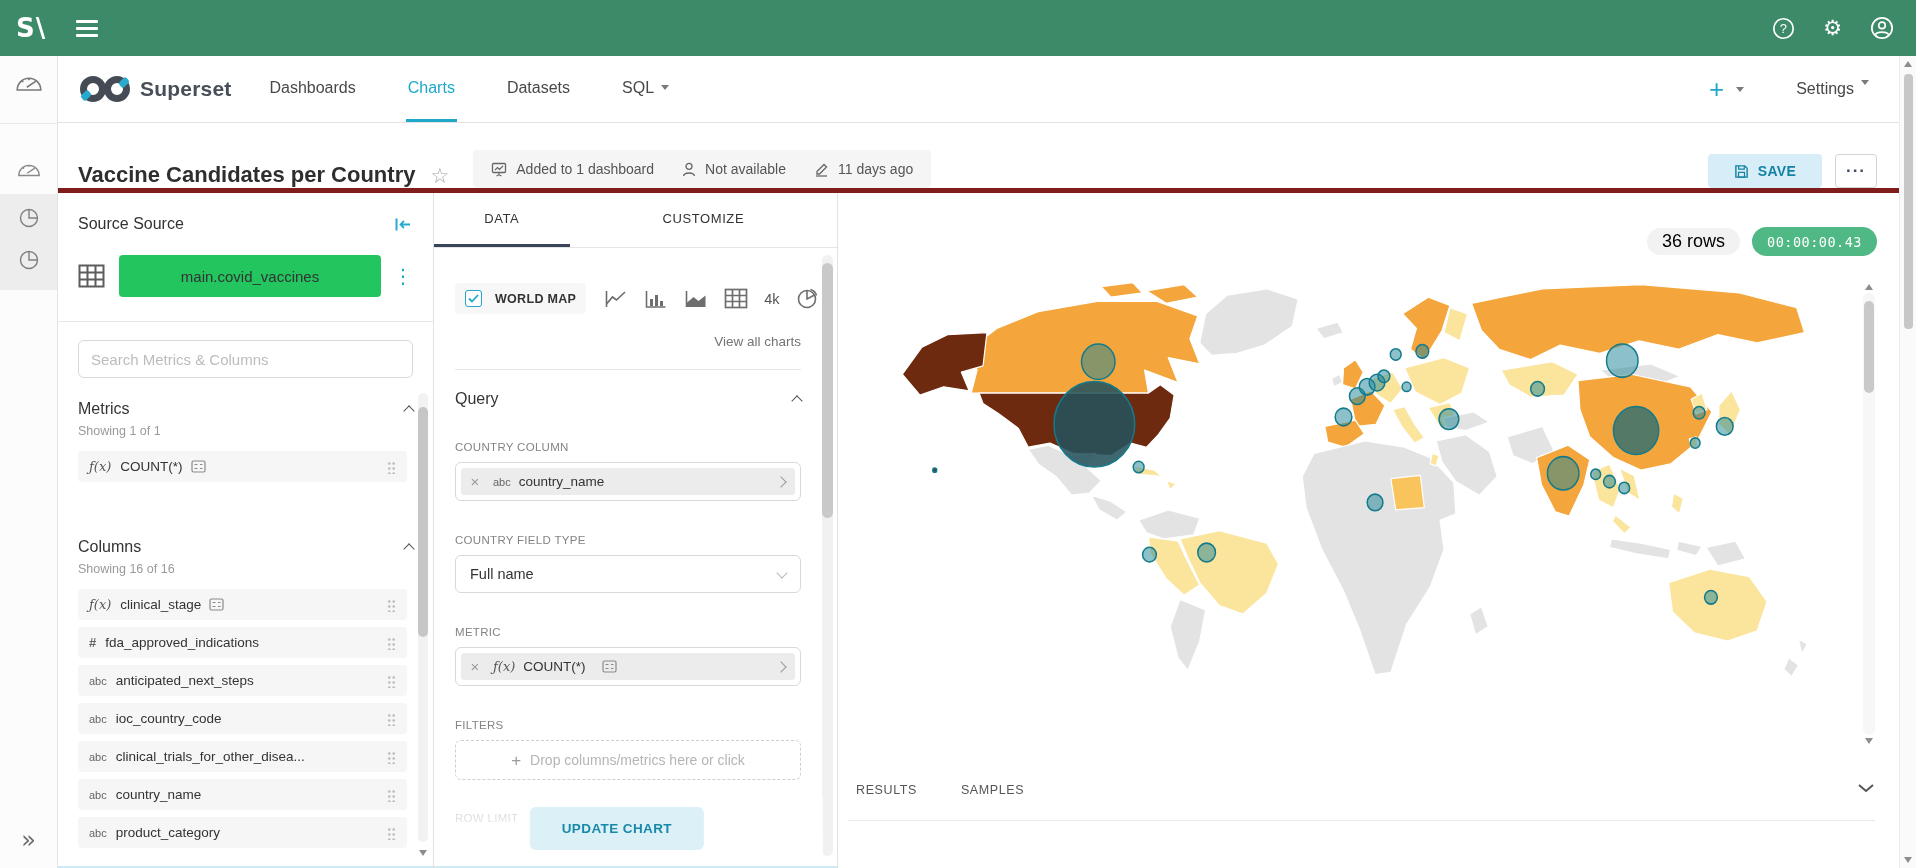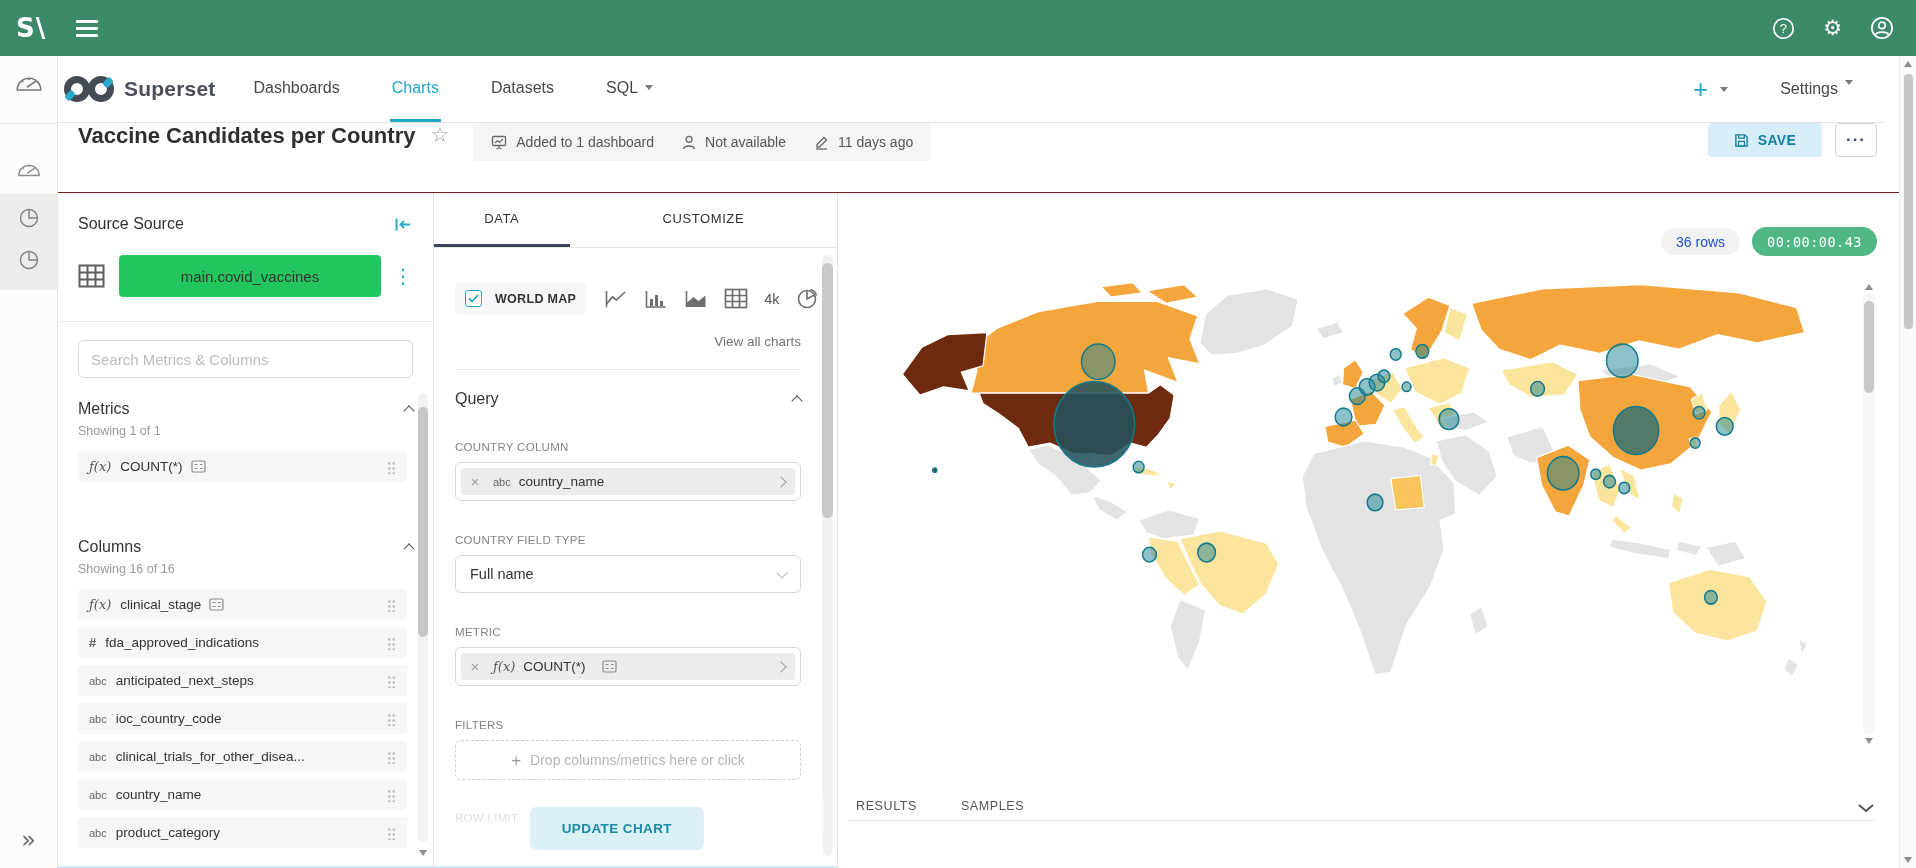--- a/index.html
+++ b/index.html
@@ -15,34 +15,34 @@
   .gear-glyph{font-family:"DejaVu Sans",sans-serif;font-size:21px;color:#fff;line-height:1}
 
   
   .rail{position:absolute;left:0;top:56px;width:58px;height:812px;background:#fcfcfc;border-right:1px solid #e4e4e4;z-index:5}
   .rail-item{position:absolute;left:0;width:57px;display:flex;justify-content:center}
   .rail-divider{position:absolute;left:0;top:67px;width:57px;border-top:1px solid #e7e7e7}
   .rail-highlight{position:absolute;left:0;top:138px;width:57px;height:96px;background:#ededed}
   .rail-expand{position:absolute;left:0;bottom:14px;width:57px;text-align:center;font-size:24px;color:#6e6e6e;cursor:pointer;font-family:"DejaVu Sans",sans-serif}
 
   
-  .nav{position:absolute;left:42px;top:56px;width:1841px;height:67px;background:#fff;border-bottom:1px solid #e3e3e3;display:flex;align-items:center;z-index:4}
+  .nav{position:absolute;left:58px;top:56px;width:1841px;height:67px;background:#fff;border-bottom:1px solid #e3e3e3;display:flex;align-items:center;z-index:4}
   .brand{display:flex;align-items:center;margin-left:20px;cursor:pointer}
   .brand-text{font-size:21px;font-weight:700;color:#474e58;margin-left:8px;letter-spacing:.2px}
   .nav-items{display:flex;margin-left:36px;gap:48px;height:66px}
   .nav-item{display:flex;align-items:center;font-size:16px;color:#484848;border-bottom:3px solid transparent;padding:0 2px;cursor:pointer;text-decoration:none}
   .nav-item.active{color:#1fa8c9;border-bottom-color:#1fa8c9}
   .caret{width:0;height:0;border-left:4px solid transparent;border-right:4px solid transparent;border-top:5px solid #7a7a7a;display:inline-block;margin-left:7px}
   .nav-right{margin-left:auto;margin-right:30px;display:flex;align-items:center;gap:52px}
   .plus-menu{display:flex;align-items:center;cursor:pointer}
   .plus-glyph{color:#1fa8c9;font-size:26px;font-weight:400;line-height:1;margin-right:5px}
   .settings-menu{display:flex;align-items:flex-start;font-size:16px;color:#484848;cursor:pointer}
 
   
-  .header-row{position:absolute;left:58px;top:123px;width:1841px;height:70px;background:#fff;border-bottom:1px solid #7f1d1d;display:flex;align-items:flex-start;z-index:3}
+  .header-row{position:absolute;left:58px;top:123px;width:1841px;height:70px;background:#fff;border-bottom:5px solid #7f1d1d;display:flex;align-items:flex-end;z-index:3}
   .page-title{font-size:22px;font-weight:700;color:#2e2e2e;margin-left:20px;white-space:nowrap}
   .fav-star{font-size:21px;color:#a3a3a3;margin-left:15px;font-family:"DejaVu Sans",sans-serif;cursor:pointer}
   .meta{margin-left:24px;height:38px;background:#f5f5f5;border-radius:4px;display:flex;align-items:center;padding:0 18px;gap:28px}
   .meta-item{display:flex;align-items:center;gap:9px;font-size:14px;color:#555}
   .header-actions{margin-left:auto;margin-right:22px;display:flex;gap:13px;align-items:center}
   .save-btn{width:114px;height:34px;background:#d7edf7;border-radius:4px;border:none;color:#1483a3;font-weight:700;font-size:14px;display:flex;align-items:center;justify-content:center;gap:9px;cursor:pointer;font-family:inherit;letter-spacing:.3px}
   .more-btn{width:42px;height:34px;background:#fff;border:1px solid #d4d4d4;border-radius:4px;color:#3f4c63;font-size:17px;font-weight:700;display:flex;align-items:center;justify-content:center;cursor:pointer;letter-spacing:1px;font-family:inherit}
 
   
   .content{position:absolute;left:58px;top:193px;width:1841px;height:675px;display:flex}
@@ -110,27 +110,27 @@
   .plus-gray{color:#9a9a9a;font-size:17px;line-height:1}
   .row-limit{margin-top:32px}
   .update-bar{position:absolute;left:0;right:14px;bottom:0;height:72px;background:linear-gradient(180deg,rgba(255,255,255,.5),rgba(255,255,255,.95) 55%,#fff)}
   .update-btn{position:absolute;left:47%;top:11px;transform:translateX(-50%);background:#dcf0f8;border:none;border-radius:6px;padding:14px 32px;font-size:13.5px;font-weight:700;color:#1889a7;letter-spacing:.4px;cursor:pointer;font-family:inherit}
   .data-scrollbar{position:absolute;right:4px;top:62px;bottom:12px;width:11px;background:#f1f1f1;border-radius:6px}
   .data-thumb{position:absolute;top:8px;width:11px;height:255px;background:#c9c9c9;border-radius:6px}
   .bottom-blue{position:absolute;left:0;right:0;bottom:0;height:2px;background:#cfe9f5}
 
   
   .badges{position:absolute;top:34px;right:22px;display:flex;gap:12px;align-items:center}
-  .rows-badge{height:27px;background:#f2f2f2;border-radius:14px;padding:0 15px;display:flex;align-items:center;font-size:14px;color:#1d4ed8}
+  .rows-badge{height:27px;background:#f2f2f2;border-radius:14px;padding:0 15px;display:flex;align-items:center;font-size:18px;color:#000000}
   .timer-badge{height:29px;background:#4fb884;border-radius:15px;padding:0 15px;display:flex;align-items:center;font-size:13.5px;color:#fff;font-family:"DejaVu Sans Mono",monospace;letter-spacing:.5px}
   .map-wrap{position:absolute;left:15px;top:77px;width:985px;height:490px}
   .chart-scrollbar{position:absolute;right:24px;top:91px;height:460px;width:12px;display:flex;flex-direction:column;align-items:center}
   .chart-scroll-track{position:relative;flex:1;width:12px;background:#f7f7f7;border-radius:6px;margin:3px 0}
   .chart-thumb{position:absolute;top:8px;left:1px;width:10px;height:92px;background:#c9c9c9;border-radius:5px}
-  .results-bar{position:absolute;left:18px;right:24px;top:590px;height:30px;display:flex;align-items:flex-end;gap:44px}
+  .results-bar{position:absolute;left:18px;right:24px;top:590px;height:30px;display:flex;align-items:flex-start;gap:44px}
   .rtab{font-size:12.5px;letter-spacing:.6px;color:#555;cursor:pointer}
   .results-collapse{margin-left:auto;cursor:pointer}
   .results-divider{position:absolute;left:10px;right:24px;top:627px;border-top:1px solid #e9e9e9}
 
   
   .page-scroll{position:absolute;right:0;top:56px;width:17px;height:812px;background:#fafafa;border-left:1px solid #ececec;z-index:20;display:flex;flex-direction:column;align-items:center}
   .page-thumb{position:absolute;top:18px;left:4px;width:9px;height:255px;background:#c7c7c7;border-radius:4px}
   .page-scroll .tri-up{margin-top:5px}
   .page-scroll .tri-down{position:absolute;bottom:5px}
 

